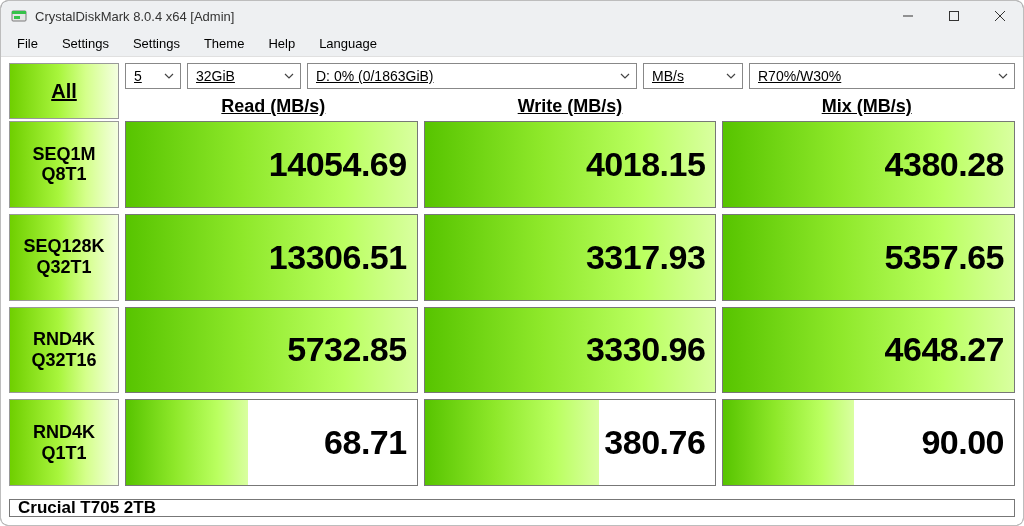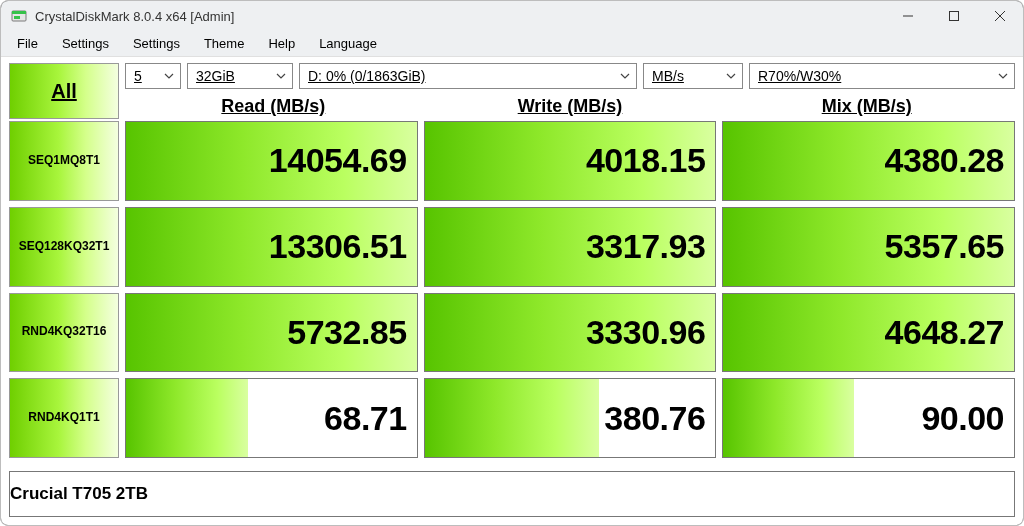--- a/index.html
+++ b/index.html
@@ -113,21 +113,21 @@
       background: #fff;
       display: flex;
       align-items: center;
       justify-content: space-between;
       padding: 0 6px 0 8px;
       font-size: 14px;
       cursor: pointer;
     }
     .sel .chev { margin-left: 6px; }
     .sel-count { width: 56px; }
-    .sel-size  { width: 106px; }
+    .sel-size  { width: 114px; }
     .sel-drive { flex: 1; min-width: 0; }
     .sel-unit  { width: 100px; padding-left: 8px; }
     .sel-mix   { width: 266px; }
     .chev svg { width: 10px; height: 10px; }
 
     .col-headers {
       display: flex;
       height: 30px;
       align-items: flex-end;
       padding-bottom: 2px;
@@ -147,24 +147,24 @@
       flex-direction: column;
       gap: 6px;
       flex: 1;
     }
     .grow { display: flex; gap: 6px; flex: 1; }
     .row-btn {
       width: 110px;
       border: 1px solid #999;
       background: linear-gradient(to right, #6fcf00 0%, #a8f53c 45%, #d4ff8a 70%, #f4ffe0 100%);
       font-weight: 700;
-      font-size: 12px;
+      font-size: 18px;
       line-height: 1.15;
       display: flex;
-      flex-direction: row;
+      flex-direction: column;
       align-items: center;
       justify-content: center;
       cursor: pointer;
       flex-shrink: 0;
       text-align: center;
     }
     .cell {
       flex: 1;
       border: 1px solid #777;
       position: relative;
@@ -182,26 +182,26 @@
     .cell .fill {
       position: absolute;
       left: 0; top: 0; bottom: 0;
       background: linear-gradient(to right, #57c400 0%, #8ee82a 40%, #baff60 75%, #d9ffa0 100%);
       z-index: 0;
     }
     .cell .num { position: relative; z-index: 1; white-space: nowrap; }
 
     
     .footer {
-      height: 46px;
+      height: 18px;
       border: 1px solid #777;
       margin-top: 13px;
       display: flex;
       align-items: center;
-      padding: 0 0;
+      padding: 0 8px;
       font-weight: 700;
       font-size: 17px;
       background: #fff;
     }
   </style>
 </head>
 <body>
 
 <div class="window">
 

